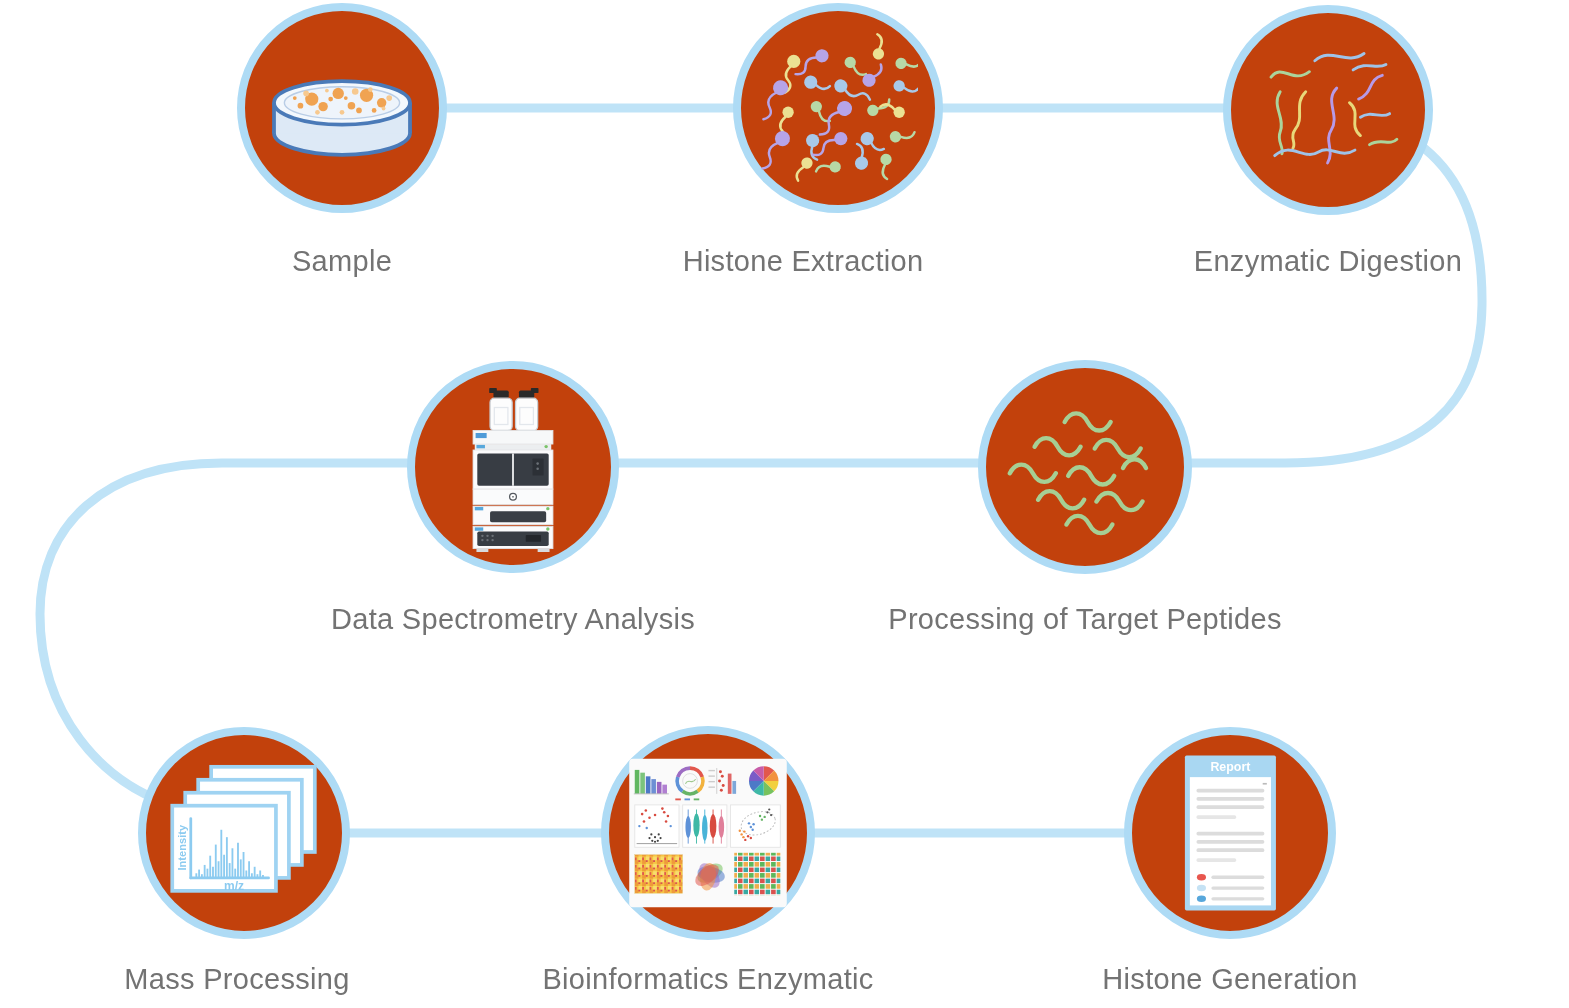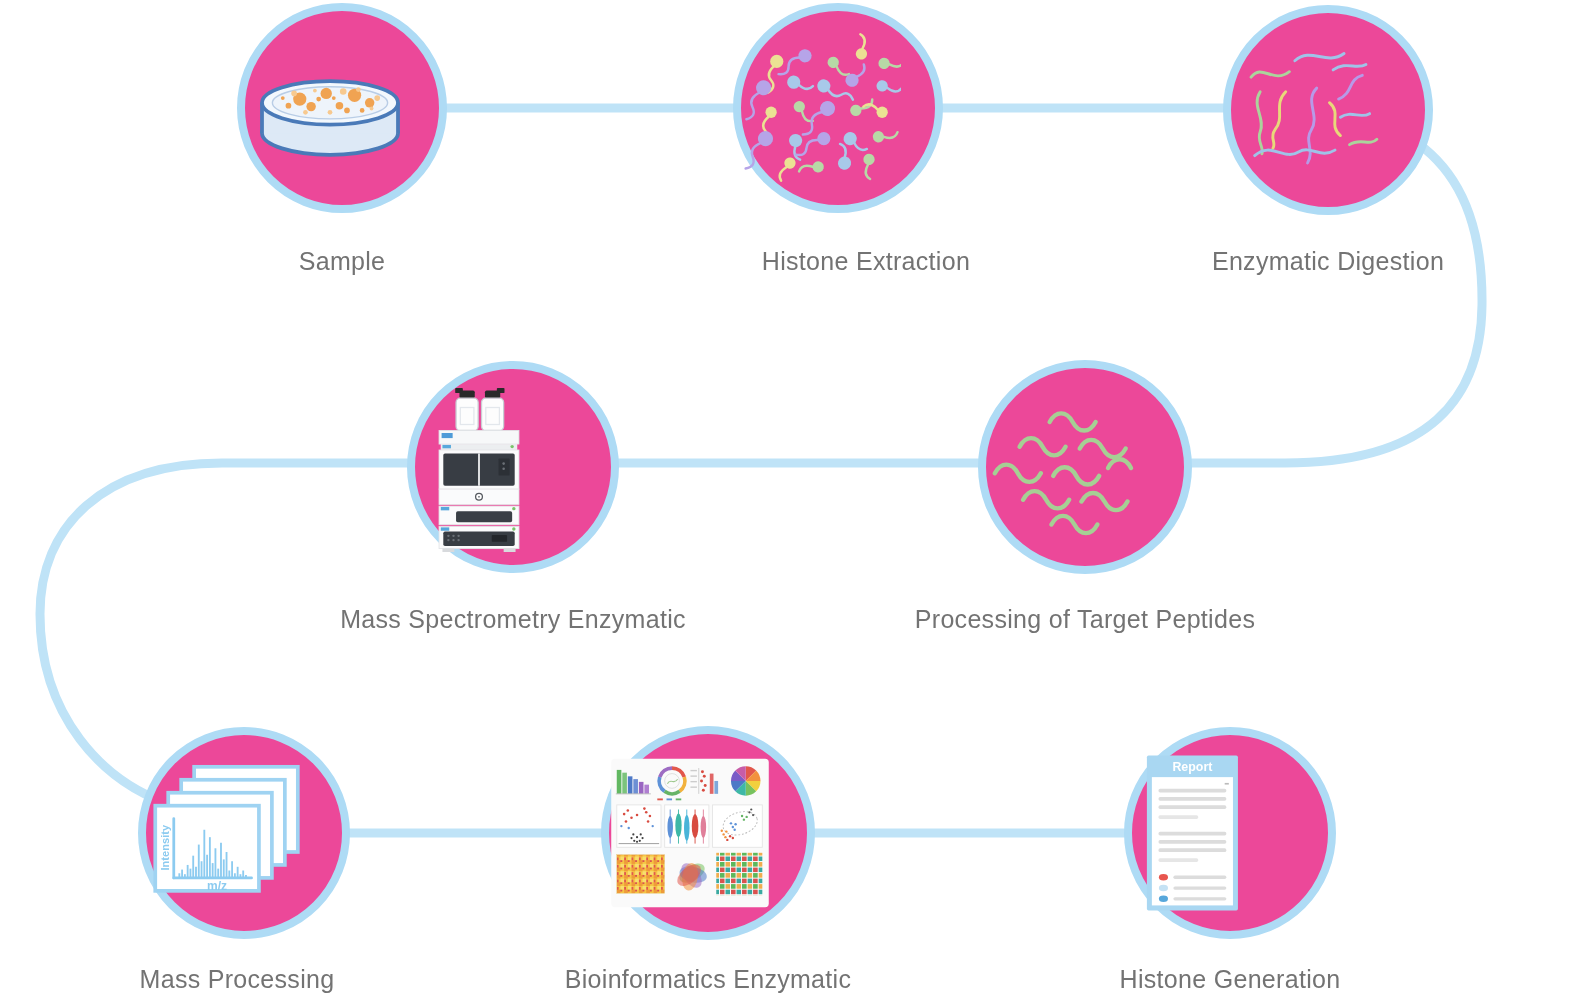--- a/index.html
+++ b/index.html
@@ -1,25 +1,25 @@
 <!DOCTYPE html>
 <html style="--circle-stroke: #aedbf5; --connector: #bfe3f7; --label-text: #737373; --petri-outline: #4a7ab8; --wave-green: #a6cf94; --spectrum-blue: #8ccbf0;"><head>
 <meta charset="utf-8">
 <style>
   html,body{margin:0;padding:0;background:#ffffff;}
   body{width:1569px;height:1008px;position:relative;overflow:hidden;
        font-family:"Liberation Sans",sans-serif;}
   .canvas{position:absolute;inset:0;}
   .connectors{position:absolute;left:0;top:0;width:1569px;height:1008px;}
   .connectors path{fill:none;stroke:var(--connector,#bfe3f7);stroke-width:9;stroke-linecap:round;stroke-linejoin:round;}
-  .circle{position:absolute;border-radius:50%;background:#ec4899;box-sizing:border-box;
+  .circle{position:absolute;border-radius:50%;background:#c2410c;box-sizing:border-box;
           border:8px solid var(--circle-stroke,#aedbf5);
-          display:flex;align-items:center;justify-content:flex-start;}
+          display:flex;align-items:center;justify-content:center;}
   .label{position:absolute;white-space:nowrap;transform:translateX(-50%);
-         font-size:25px;line-height:34px;color:var(--label-text,#737373);letter-spacing:.3px;}
+         font-size:29px;line-height:34px;color:var(--label-text,#737373);letter-spacing:.3px;}
   svg{display:block;}
 </style>
 </head>
 <body>
 
 <div class="canvas">
 
   <svg class="connectors" viewBox="0 0 1569 1008">
     <path d="M342 108 H838"></path>
     <path d="M838 108 H1328"></path>
@@ -161,21 +161,21 @@
             <circle r="7" fill="#a8c9e9"></circle>
             <path stroke="#a8c9e9" d="M-3 5 q-9 8 -3 15"></path>
           </g>
         <g transform="translate(136 134) rotate(-20)">
             <circle r="6" fill="#b7d9a6"></circle>
             <path stroke="#b7d9a6" d="M-3 5 q-9 8 -3 15"></path>
           </g>
       </g>
     </svg>
   </div>
-  <div class="label" style="left:866px;top:244px">Histone Extraction</div>
+  <div class="label" style="left:803px;top:244px">Histone Extraction</div>
 
   <div class="circle" style="left:1223px;top:5px;width:210px;height:210px">
     <svg width="155" height="150" viewBox="0 0 170 160">
       <g fill="none" stroke-width="3.2" stroke-linecap="round">
         <path stroke="#abd49c" d="M22 44 C34 28 46 52 64 38"></path>
         <path stroke="#9fc3e8" d="M70 26 C88 10 104 32 124 18"></path>
         <path stroke="#9fc3e8" d="M112 36 C126 26 138 36 148 30"></path>
         <path stroke="#b79ae8" d="M144 42 C128 46 134 62 118 68"></path>
         <path stroke="#e8d87a" d="M60 60 C46 74 60 88 48 102 C42 110 50 116 46 122"></path>
         <path stroke="#abd49c" d="M32 60 C22 76 38 88 32 104 C28 114 36 120 34 128"></path>
@@ -231,21 +231,21 @@
           <circle cx="39" cy="186" r="1.4"></circle>
             <circle cx="45" cy="186" r="1.4"></circle>
             <circle cx="51" cy="186" r="1.4"></circle>
         </g>
         <rect x="90" y="180" width="18" height="8" rx="1" fill="#23262b"></rect>
         <rect x="32" y="196" width="14" height="4" fill="#d8dadd"></rect>
         <rect x="104" y="196" width="14" height="4" fill="#d8dadd"></rect>
       </g>
     </svg>
   </div>
-  <div class="label" style="left:513px;top:602px">Mass Spectrometry Enzymatic</div>
+  <div class="label" style="left:513px;top:602px">Data Spectrometry Analysis</div>
 
   <div class="circle" style="left:978px;top:360px;width:214px;height:214px">
     <svg width="168" height="155" viewBox="0 0 190 175">
       <g fill="none" stroke="var(--wave-green,#a6cf94)" stroke-width="5" stroke-linecap="round">
         <path d="M72 36 c7 -13 19 -13 26 0 c7 13 19 13 26 0"></path>
         <path d="M38 64 c7 -13 19 -13 26 0 c7 13 19 13 26 0"></path>
         <path d="M106 66 c7 -13 19 -13 26 0 c7 13 19 13 26 0"></path>
         <path d="M10 94 c7 -13 19 -13 26 0 c7 13 19 13 26 0"></path>
         <path d="M76 97 c7 -13 19 -13 26 0 c7 13 19 13 26 0"></path>
         <path d="M138 88 c7 -13 19 -13 26 0"></path>

